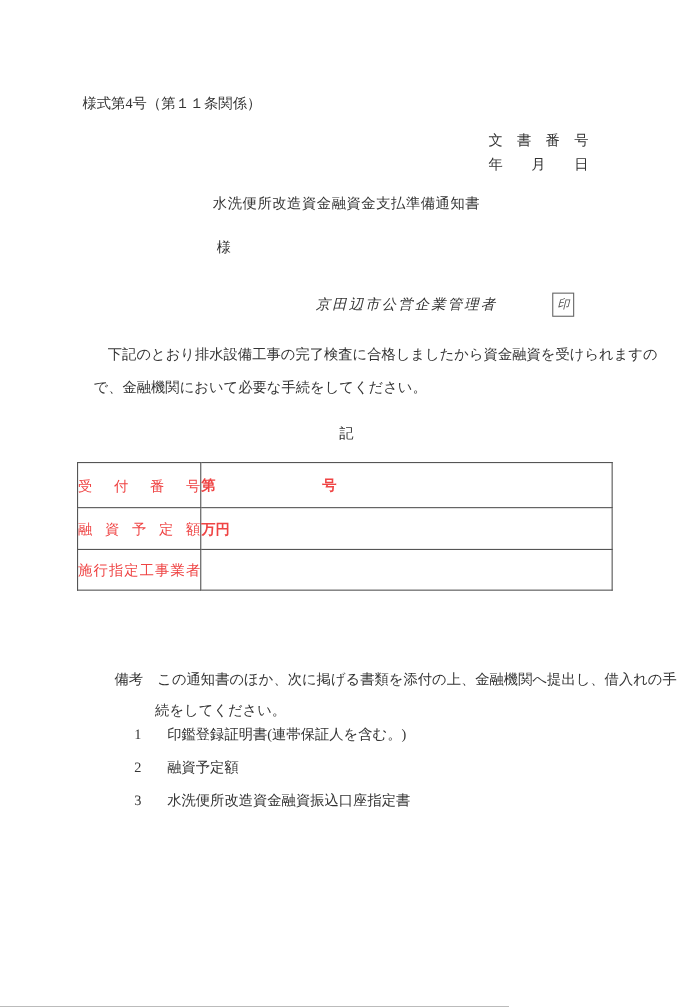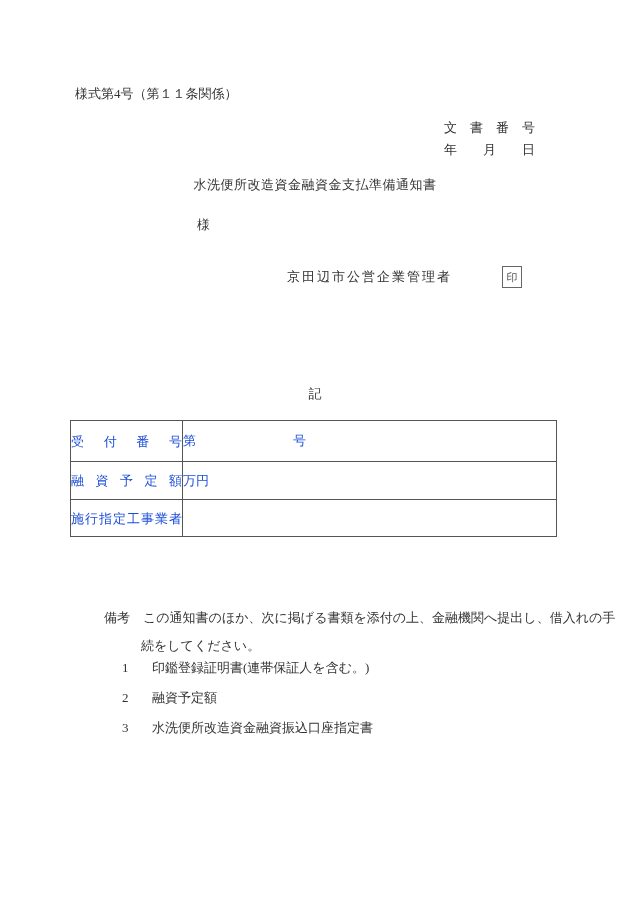--- a/index.html
+++ b/index.html
@@ -31,20 +31,21 @@
     letter-spacing: 0.5px;
   }
 
   .addressee { left: 197px; top: 217px; }
 
   .sender-line {
     left: 287px; top: 265px; right: 0;
     display: flex;
     align-items: center;
     height: 24px;
+    font-style: italic;
   }
   .sender-name { letter-spacing: 2px; }
   .seal-box {
     display: inline-block;
     margin-left: 50px;
     width: 18px;
     height: 20px;
     border: 1px solid #666;
     font-size: 11px;
     line-height: 20px;
@@ -62,39 +63,39 @@
   }
 
   .ki-heading { left: 0; right: 0; top: 386px; text-align: center; }
 
   table.loan-table {
     position: absolute;
     left: 70px; top: 420px;
     width: 487px;
     border-collapse: collapse;
     font-size: 13px;
-    color: #1d4ed8;
+    color: #ef4444;
   }
   table.loan-table td {
     border: 1px solid #555;
     padding: 0;
     vertical-align: middle;
   }
   td.label-cell {
     width: 111px;
     padding: 2px 9px;
     text-align: justify;
     text-align-last: justify;
     line-height: 19px;
   }
   tr.r1 td { height: 40px; }
   tr.r2 td { height: 37px; }
   tr.r3 td { height: 36px; }
   tr.r4 td { height: 36px; }
-  td.value-cell { padding-left: 0; }
+  td.value-cell { padding-left: 0; font-weight: bold; }
   .v-daigo { padding-left: 125px; }
   .v-daigo .suffix { margin-left: 97px; }
   .v-manen { padding-left: 217px; }
 
   .notes-block {
     left: 104px; top: 604px;
     width: 485px;
     padding-left: 37px;
     text-indent: -37px;
     line-height: 28px;
@@ -123,20 +124,22 @@
 
   <div class="abs doc-title">水洗便所改造資金融資金支払準備通知書</div>
 
   <div class="abs addressee">様</div>
 
   <div class="abs sender-line">
     <span class="sender-name">京田辺市公営企業管理者</span>
     <span class="seal-box">印</span>
   </div>
 
+  <div class="abs body-paragraph">下記のとおり排水設備工事の完了検査に合格しましたから資金融資を受けられますの
+で、金融機関において必要な手続をしてください。</div>
 
   <div class="abs ki-heading">記</div>
 
   <table class="loan-table">
     <tbody>
         <tr class="r1">
       <td class="label-cell">受付番号</td>
       <td class="value-cell v-daigo">
         <span>第</span><span class="suffix">号</span>
       </td>

